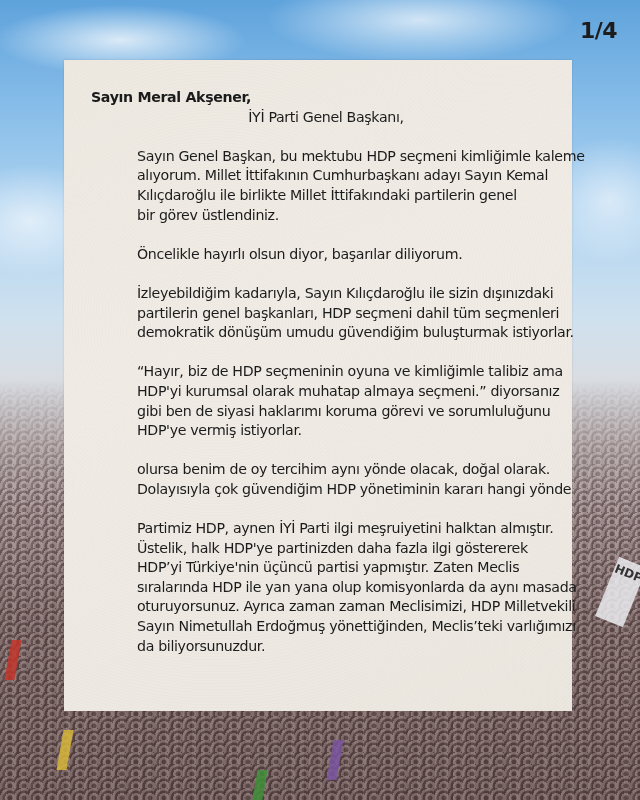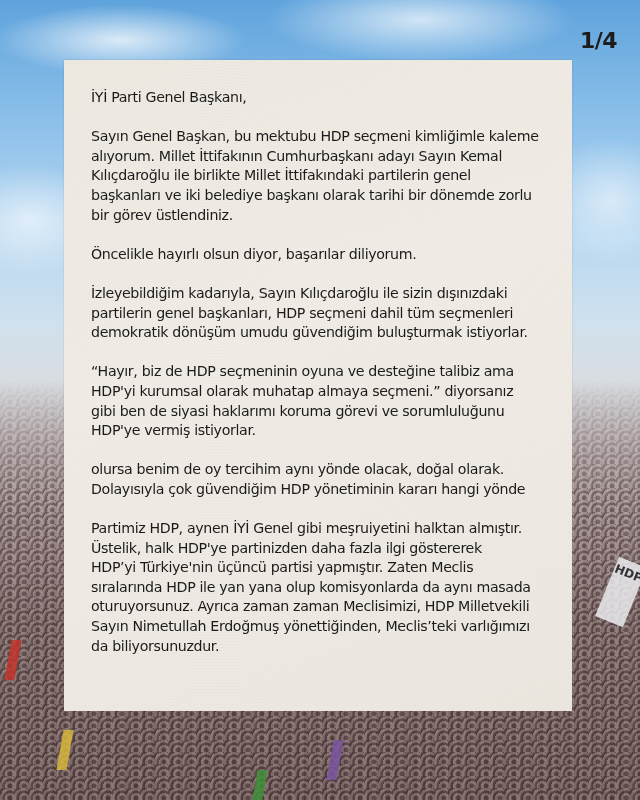--- a/index.html
+++ b/index.html
@@ -30,93 +30,93 @@
     .flag.yellow { left: 60px; top: 730px; background: #d8b73b; }
     .flag.green { left: 255px; top: 770px; background: #3f8f3a; height: 30px; }
     .flag.purple { left: 330px; top: 740px; background: #7a55a0; }
     .hdp-sign {
       position: absolute; left: 606px; top: 560px; width: 30px; height: 64px;
       background: rgba(235,235,240,0.85); transform: rotate(22deg);
       font-size: 12px; font-weight: bold; color: #333; text-align: center; line-height: 16px;
       padding-top: 4px; box-sizing: border-box;
     }
     .page-indicator {
-      position: absolute; left: 580px; top: 28px; width: 48px;
+      position: absolute; left: 580px; top: 18px; width: 48px;
       font-family: "DejaVu Sans", sans-serif; font-size: 22px; font-weight: bold;
       color: #1d1d1d; letter-spacing: -0.5px;
     }
     .paper {
       position: absolute; left: 64px; top: 60px; width: 508px; height: 651px;
       background:
         repeating-radial-gradient(circle at 30% 40%, rgba(0,0,0,0.012) 0 1px, rgba(255,255,255,0.012) 1px 3px),
         linear-gradient(160deg, #ede9e1 0%, #f0ece5 40%, #eeeae3 70%, #ebe7df 100%);
       box-shadow: 0 0 2px rgba(0,0,0,0.15);
     }
     .letter {
       position: absolute; left: 27px; top: 28px; width: 470px;
       font-family: "DejaVu Sans", "Liberation Sans", sans-serif;
       font-size: 14.2px; line-height: 19.6px; color: #1b1b1b;
       letter-spacing: -0.35px;
     }
     .letter p { margin: 0 0 19.6px 0; }
     .greeting { font-weight: bold; display: block; }
-    .title-line { display: block; }
-    .line { display: block; white-space: nowrap; }
+    .title-line { display: block; text-align: center; }
+    .line { display: block; white-space: nowrap; margin-left: 46px; }
   </style>
 </head>
 <body>
 
 <div class="bg"></div>
 <div class="crowd"></div>
 <div class="flag red"></div>
 <div class="flag yellow"></div>
 <div class="flag green"></div>
 <div class="flag purple"></div>
 <div class="hdp-sign"><span>HDP</span></div>
 
 <div class="page-indicator">1/4</div>
 
 <div class="paper">
   <div class="letter">
     <p>
+      <span class="greeting">Sayın Meral Akşener,</span>
       <span class="title-line">İYİ Parti Genel Başkanı,</span>
     </p>
 
     <p>
       <span class="line">Sayın Genel Başkan, bu mektubu HDP seçmeni kimliğimle kaleme</span>
       <span class="line">alıyorum. Millet İttifakının Cumhurbaşkanı adayı Sayın Kemal</span>
       <span class="line">Kılıçdaroğlu ile birlikte Millet İttifakındaki partilerin genel</span>
-      <span class="line">başkanları ve iki belediye başkanı olarak tarihi bir dönemde zorlu</span>
       <span class="line">bir görev üstlendiniz.</span>
     </p>
 
     <p>
       <span class="line">Öncelikle hayırlı olsun diyor, başarılar diliyorum.</span>
     </p>
 
     <p>
       <span class="line">İzleyebildiğim kadarıyla, Sayın Kılıçdaroğlu ile sizin dışınızdaki</span>
       <span class="line">partilerin genel başkanları, HDP seçmeni dahil tüm seçmenleri</span>
       <span class="line">demokratik dönüşüm umudu güvendiğim buluşturmak istiyorlar.</span>
     </p>
 
     <p>
-      <span class="line">“Hayır, biz de HDP seçmeninin oyuna ve desteğine talibiz ama</span>
+      <span class="line">“Hayır, biz de HDP seçmeninin oyuna ve kimliğimle talibiz ama</span>
       <span class="line">HDP'yi kurumsal olarak muhatap almaya seçmeni.” diyorsanız</span>
       <span class="line">gibi ben de siyasi haklarımı koruma görevi ve sorumluluğunu</span>
       <span class="line">HDP'ye vermiş istiyorlar.</span>
     </p>
 
     <p>
       <span class="line">olursa benim de oy tercihim aynı yönde olacak, doğal olarak.</span>
       <span class="line">Dolayısıyla çok güvendiğim HDP yönetiminin kararı hangi yönde</span>
     </p>
 
     <p>
-      <span class="line">Partimiz HDP, aynen İYİ Genel gibi meşruiyetini halktan almıştır.</span>
+      <span class="line">Partimiz HDP, aynen İYİ Parti ilgi meşruiyetini halktan almıştır.</span>
       <span class="line">Üstelik, halk HDP'ye partinizden daha fazla ilgi göstererek</span>
       <span class="line">HDP’yi Türkiye'nin üçüncü partisi yapmıştır. Zaten Meclis</span>
       <span class="line">sıralarında HDP ile yan yana olup komisyonlarda da aynı masada</span>
       <span class="line">oturuyorsunuz. Ayrıca zaman zaman Meclisimizi, HDP Milletvekili</span>
       <span class="line">Sayın Nimetullah Erdoğmuş yönettiğinden, Meclis’teki varlığımızı</span>
       <span class="line">da biliyorsunuzdur.</span>
     </p>
   </div>
 </div>
 

